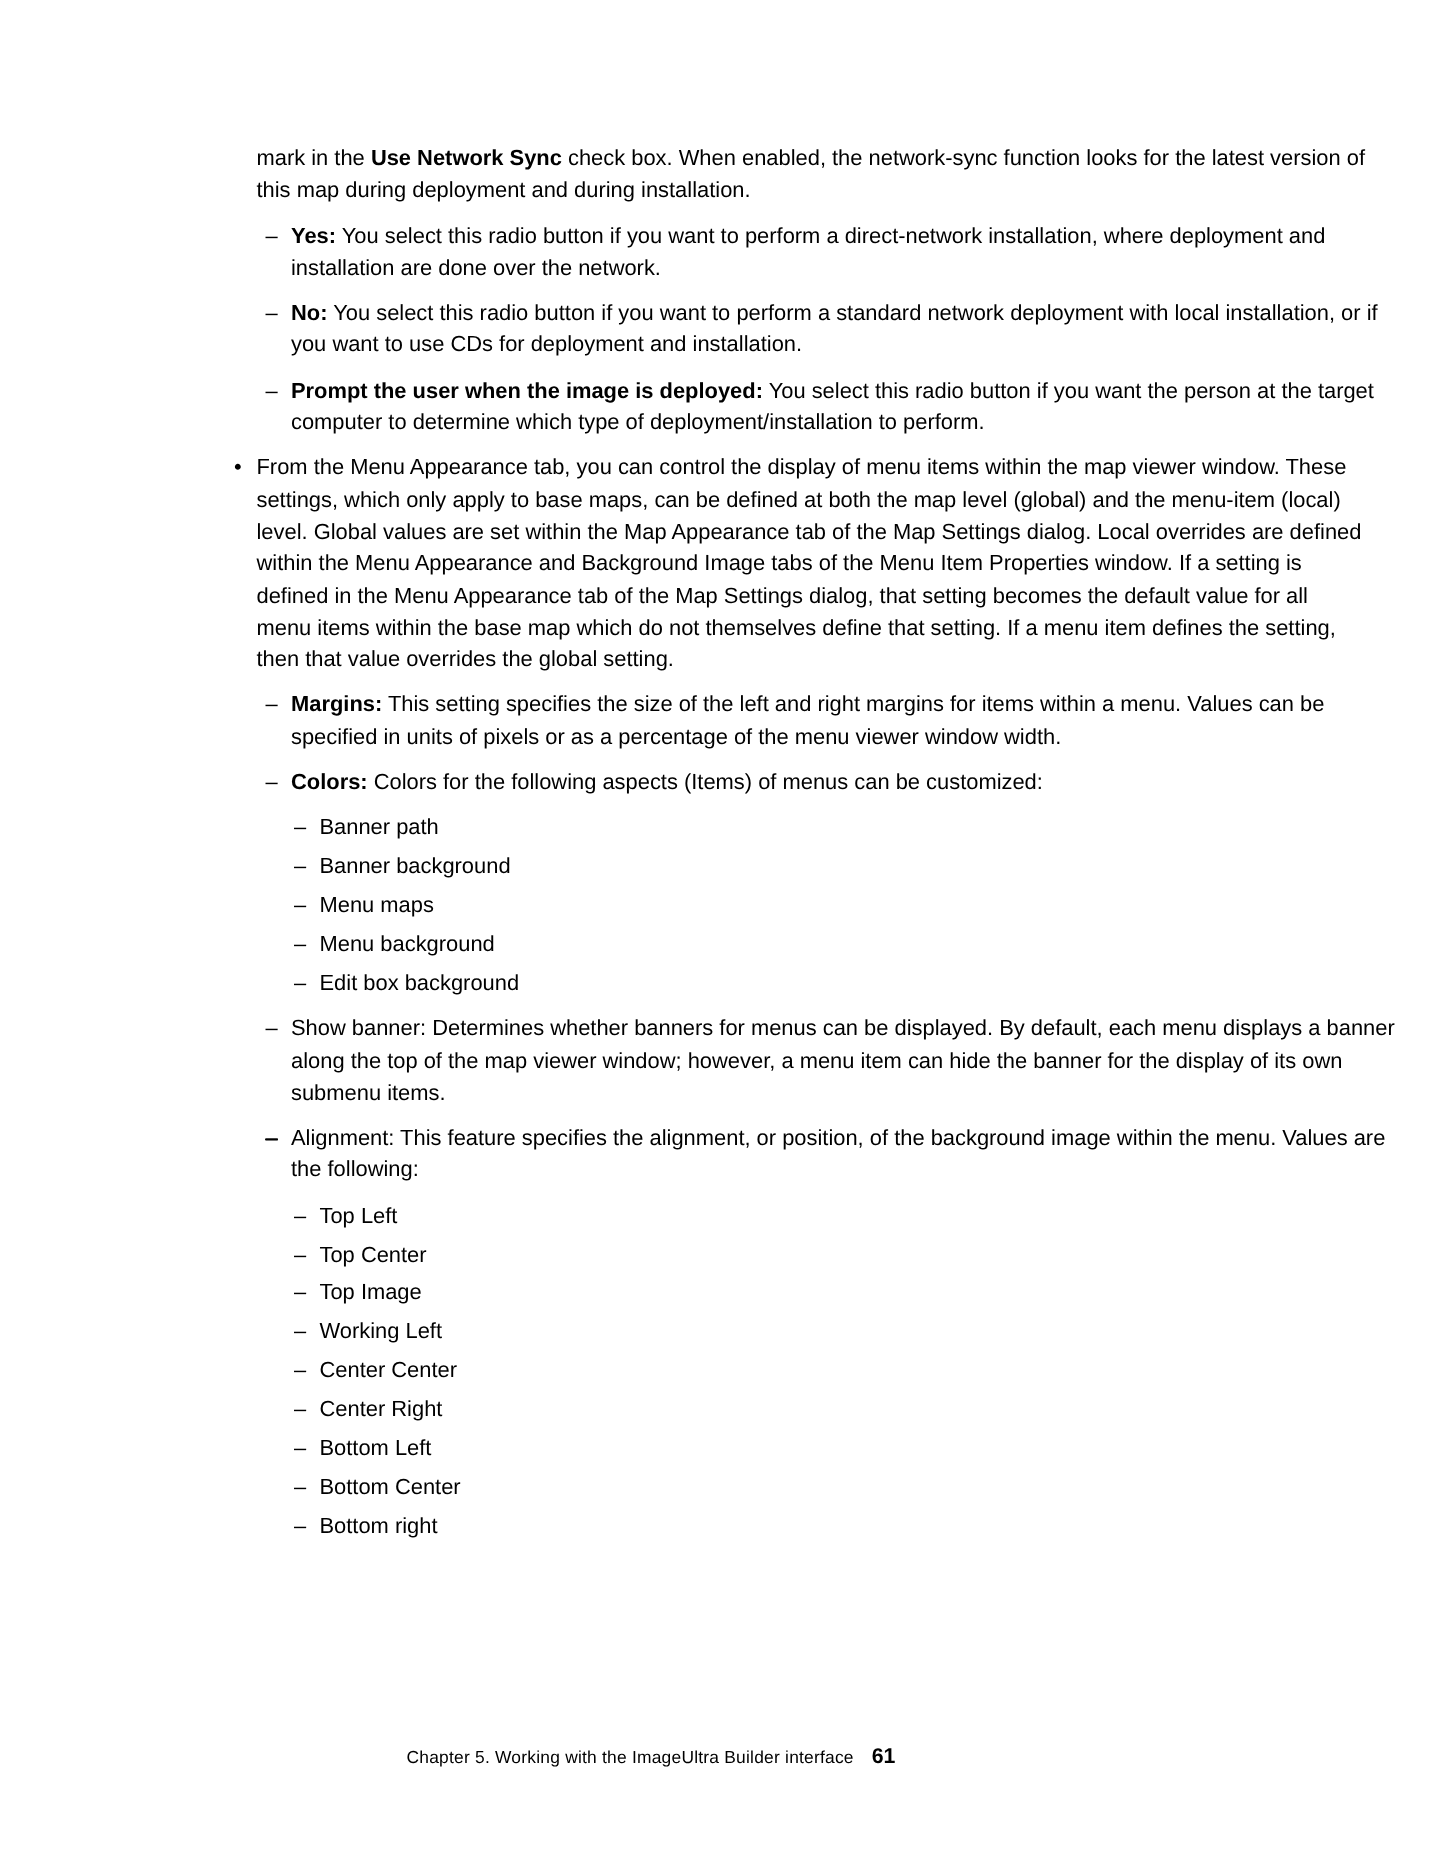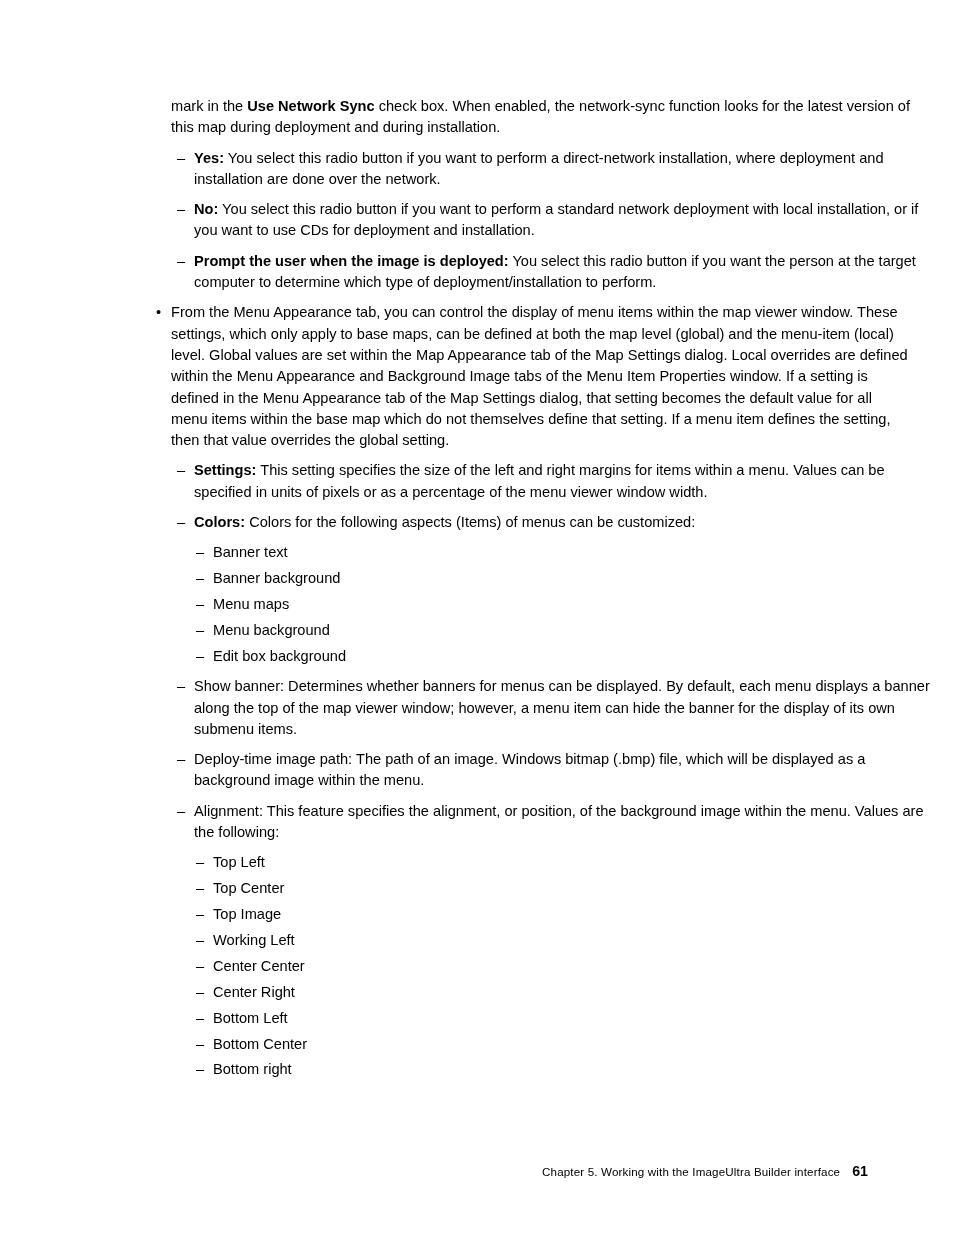--- a/index.html
+++ b/index.html
@@ -99,21 +99,21 @@
 
   .group { margin: 0; padding: 0; }
   .group-l3 { margin: 3px 0 9px 0; }
 
   
   .footer {
     position: absolute;
     left: 0;
     top: 1163px;
     width: 868px;
-    text-align: right;
+    text-align: center;
     font-size: 11.6px;
     line-height: 16px;
     color: #000000;
   }
   .footer .chap { font-weight: normal; letter-spacing: 0.15px; }
   .footer .pageno {
     font-weight: bold;
     font-size: 14.2px;
     margin-left: 12px;
   }
@@ -137,30 +137,30 @@
       <div class="l2">
         <span class="marker">–</span><b class="runin">Prompt the user when the image is deployed:</b><span> You select this radio button if you want the person at the target computer to determine which type of deployment/installation to perform.</span>
       </div>
     </div>
 
     <div class="l1">
       <span class="marker">•</span><span>From the Menu Appearance tab, you can control the display of menu items within the map viewer window. These settings, which only apply to base maps, can be defined at both the map level (global) and the menu-item (local) level. Global values are set within the Map Appearance tab of the Map Settings dialog. Local overrides are defined within the Menu Appearance and Background Image tabs of the Menu Item Properties window. If a setting is defined in the Menu Appearance tab of the Map Settings dialog, that setting becomes the default value for all menu items within the base map which do not themselves define that setting. If a menu item defines the setting, then that value overrides the global setting.</span>
     </div>
 
     <div class="l2">
-      <span class="marker">–</span><b class="runin">Settings:</b><span> This setting specifies the size of the left and right margins for items within a menu. Values can be specified in units of pixels or as a percentage of the menu viewer window width.</span>
+      <span class="marker">–</span><b class="runin">Margins:</b><span> This setting specifies the size of the left and right margins for items within a menu. Values can be specified in units of pixels or as a percentage of the menu viewer window width.</span>
     </div>
 
     <div class="l2">
       <span class="marker">–</span><b class="runin">Colors:</b><span> Colors for the following aspects (Items) of menus can be customized:</span>
     </div>
 
     <div class="group group-l3">
       <div class="l3">
-        <span class="marker">–</span><span>Banner text</span>
+        <span class="marker">–</span><span>Banner path</span>
       </div>
       <div class="l3">
         <span class="marker">–</span><span>Banner background</span>
       </div>
       <div class="l3">
         <span class="marker">–</span><span>Menu maps</span>
       </div>
       <div class="l3">
         <span class="marker">–</span><span>Menu background</span>
       </div>
@@ -173,21 +173,21 @@
       <div class="l2">
         <span class="marker">–</span><span>Show banner: Determines whether banners for menus can be displayed. By default, each menu displays a banner along the top of the map viewer window; however, a menu item can hide the banner for the display of its own submenu items.</span>
       </div>
       <div class="l2">
         <span class="marker">–</span>
       </div>
       <div class="l2">
         <span class="marker">–</span>
       </div>
       <div class="l2">
-        <span class="marker">–</span><span>Deploy-time image path: The path of an image. Windows bitmap (.bmp) file, which will be displayed as a background image within the menu.</span>
+        <span class="marker">–</span>
       </div>
       <div class="l2">
         <span class="marker">–</span><span>Alignment: This feature specifies the alignment, or position, of the background image within the menu. Values are the following:</span>
       </div>
     </div>
 
     <div class="group group-l3">
       <div class="l3">
         <span class="marker">–</span><span>Top Left</span>
       </div>

